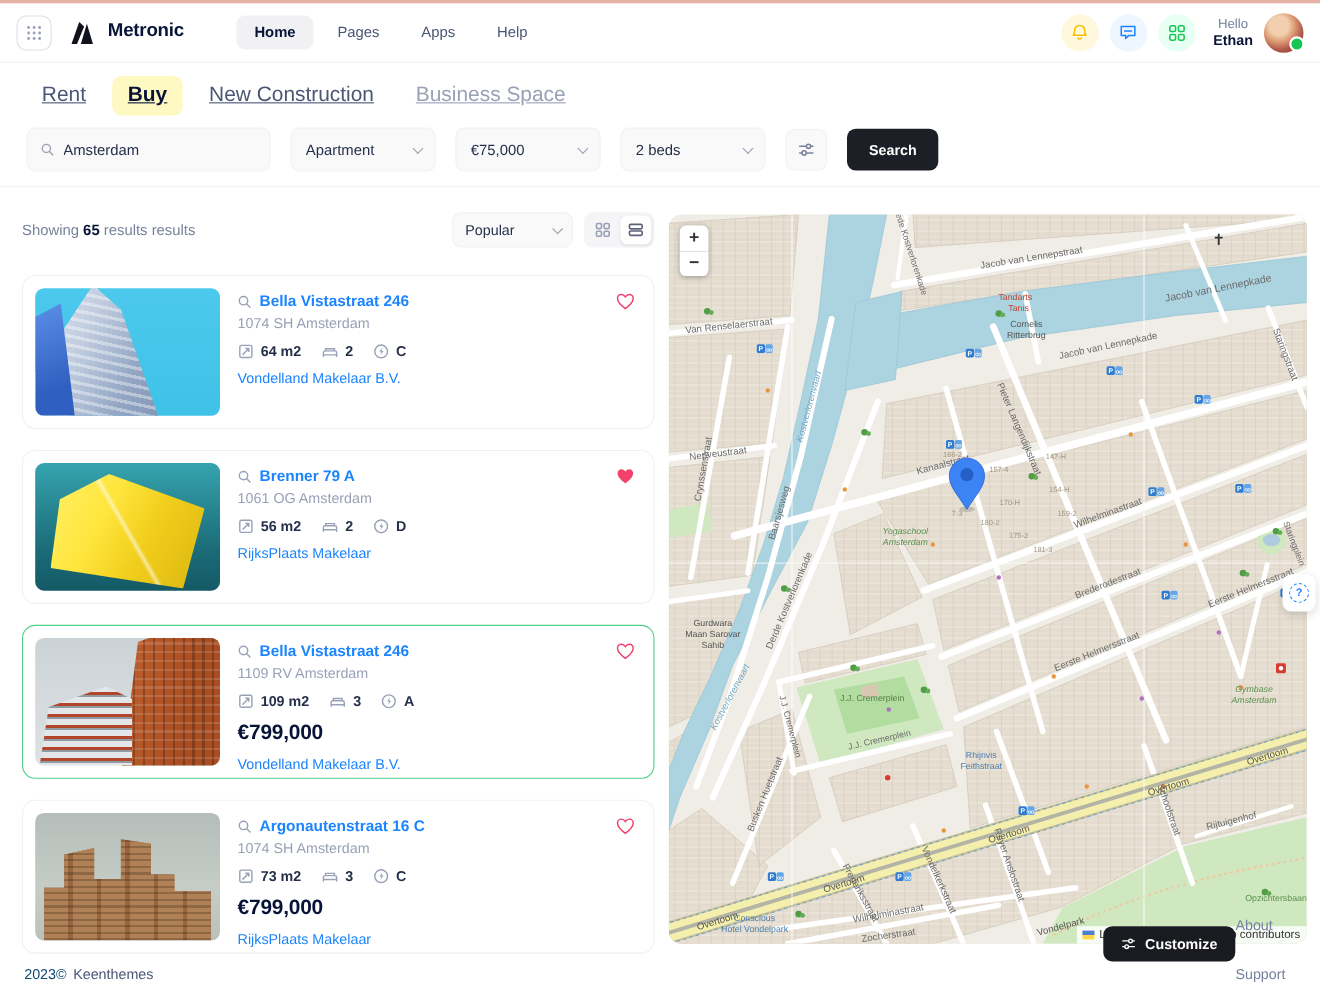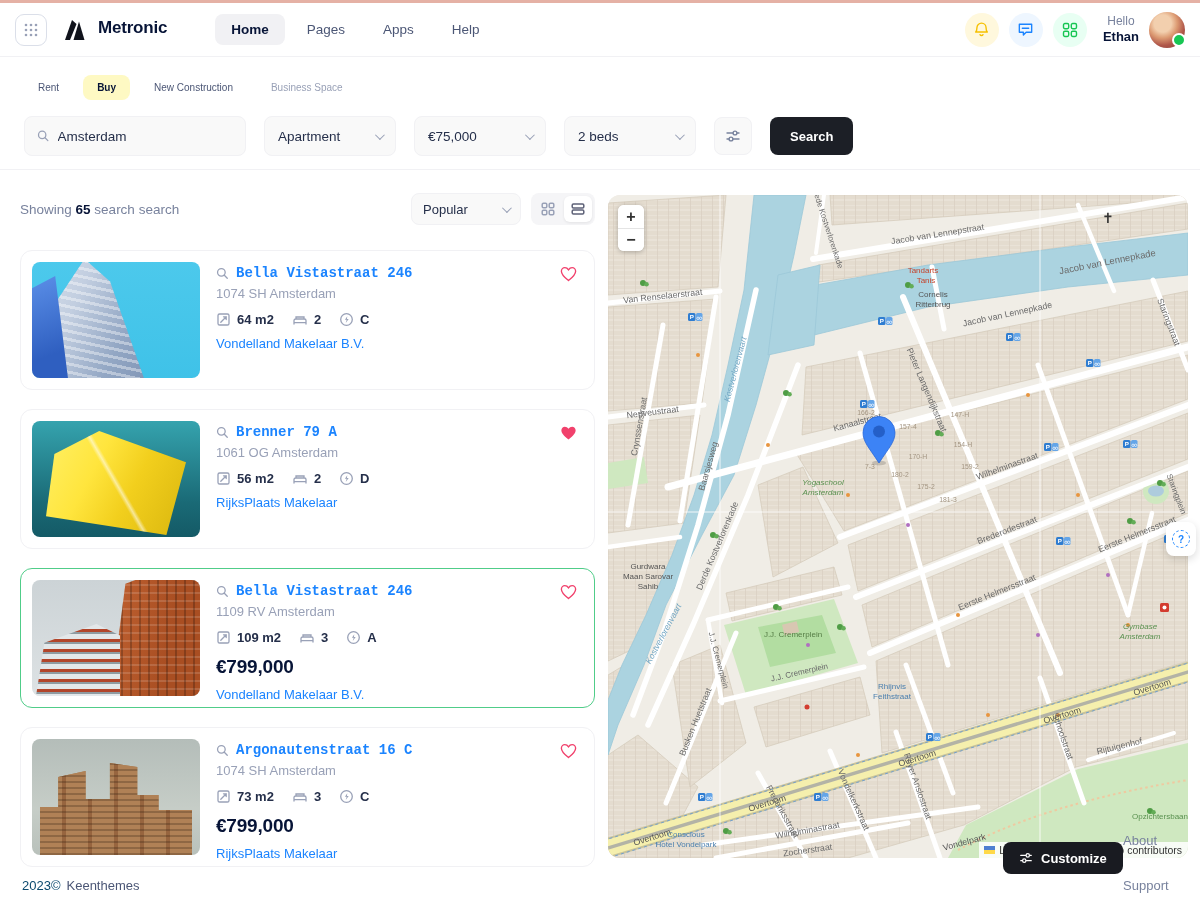--- a/index.html
+++ b/index.html
@@ -24,21 +24,21 @@
   .greet .hi { display:block; font-size:12px; color:#78829d; }
   .greet .nm { display:block; font-size:13px; font-weight:700; color:#071437; }
   .avatar { width:36px; height:36px; border-radius:50%; position:relative; cursor:pointer;
     background:radial-gradient(circle at 38% 32%, #f2cfae 0 26%, #dc9a72 44%, #b0574a 66%, #7e3b3a 100%); }
   .avatar::after { content:""; position:absolute; right:-1px; bottom:1px; width:10px; height:10px;
     border-radius:50%; background:#17c653; border:2px solid #fff; }
 
   
   .filterbar { padding:14px 24px 0; height:113px; border-bottom:1px solid #f1f1f4; }
   .ftabs { display:flex; gap:10px; align-items:center; height:32px; }
-  .ftab { padding:7px 14px; border-radius:8px; font-size:10px; font-weight:500; color:#4b5675; cursor:pointer; }
+  .ftab { padding:7px 14px; border-radius:8px; font-size:19px; font-weight:500; color:#4b5675; cursor:pointer;text-decoration:underline; }
   .ftab.active { background:#fef9c3; color:#071437; font-weight:700; }
   .ftab.dim { color:#99a1b7; }
   .srow { display:flex; gap:18px; align-items:center; margin-top:13px; }
   .s-input { width:222px; height:40px; background:#f9f9f9; border:1px solid #f1f1f4; border-radius:8px;
     display:flex; align-items:center; padding:0 12px; gap:8px; }
   .s-input input { border:0; outline:0; background:transparent; font-size:13.5px; font-weight:500;
     color:#252f4a; width:100%; font-family:inherit; }
   .s-select { width:132px; height:40px; background:#f9f9f9; border:1px solid #f1f1f4; border-radius:8px;
     display:flex; align-items:center; justify-content:space-between; padding:0 13px; font-size:13.5px;
     font-weight:500; color:#252f4a; cursor:pointer; }
@@ -87,21 +87,21 @@
     clip-path:polygon(26% 100%,38% 6%,54% 0,100% 0,100% 100%); }
   .t3::after { content:""; position:absolute; left:4px; bottom:0; width:84px; height:72px;
     background:repeating-linear-gradient(180deg,#e3e7e9 0 5px,#b2452a 5px 8px,#8f9ba1 8px 10px);
     clip-path:polygon(0 100%,10% 26%,72% 0,100% 16%,100% 100%); }
   .t4 { background:linear-gradient(180deg,#b4bdb9,#c6cdc7 60%,#b9c1bb); }
   .t4::before { content:""; position:absolute; left:8px; bottom:0; width:152px; height:100px;
     background:repeating-linear-gradient(0deg, rgba(40,25,12,.25) 0 2px, rgba(0,0,0,0) 2px 6px),
       repeating-linear-gradient(90deg,#b08156 0 22px,#97653f 22px 26px), #a97c52;
     clip-path:polygon(0 100%,0 52%,12% 52%,12% 22%,30% 16%,30% 44%,46% 44%,46% 8%,64% 12%,64% 40%,78% 40%,78% 55%,100% 55%,100% 100%); }
   .card-body { flex:1; padding-left:16px; padding-top:3px; }
-  .title-row { display:flex; align-items:center; gap:7px;font-family:Liberation Mono, monospace; }
+  .title-row { display:flex; align-items:flex-end; gap:7px; }
   .c-title { font-size:14px; font-weight:600; color:#1b84ff; cursor:pointer; }
   .c-addr { font-size:13px; color:#99a1b7; margin-top:5px; }
   .meta { display:flex; gap:18px; align-items:center; margin-top:11px; }
   .m-item { display:flex; align-items:center; gap:6px; font-size:13px; font-weight:600; color:#252f4a; }
   .c-price { font-size:19px; font-weight:700; color:#071437; margin-top:11px; letter-spacing:-.2px; }
   .c-agency { font-size:13px; font-weight:500; color:#1b84ff; margin-top:9px; cursor:pointer; }
   .heart { position:absolute; top:14px; right:16px; cursor:pointer; }
 
   
   .map-panel { position:absolute; left:608px; top:195px; width:580px; height:663px; border-radius:12px;
@@ -231,21 +231,21 @@
         </svg>
       </div>
       <button class="search-btn">Search</button>
     </div>
   </div>
 
   <div class="results-bar">
     <span class="showing">
       <span>Showing</span>
       <b>65</b>
-      <span>search search</span>
+      <span>results results</span>
     </span>
     <div class="rb-right">
       <div class="sort-select">
         <span>Popular</span>
         <span class="chev"></span>
       </div>
       <div class="vt">
         <div class="vt-btn">
           <svg width="14" height="14" viewBox="0 0 14 14" fill="none" stroke="#99a1b7" stroke-width="1.5">
             <rect x="1.2" y="1.2" width="4.6" height="4.6" rx="1.2"></rect>

